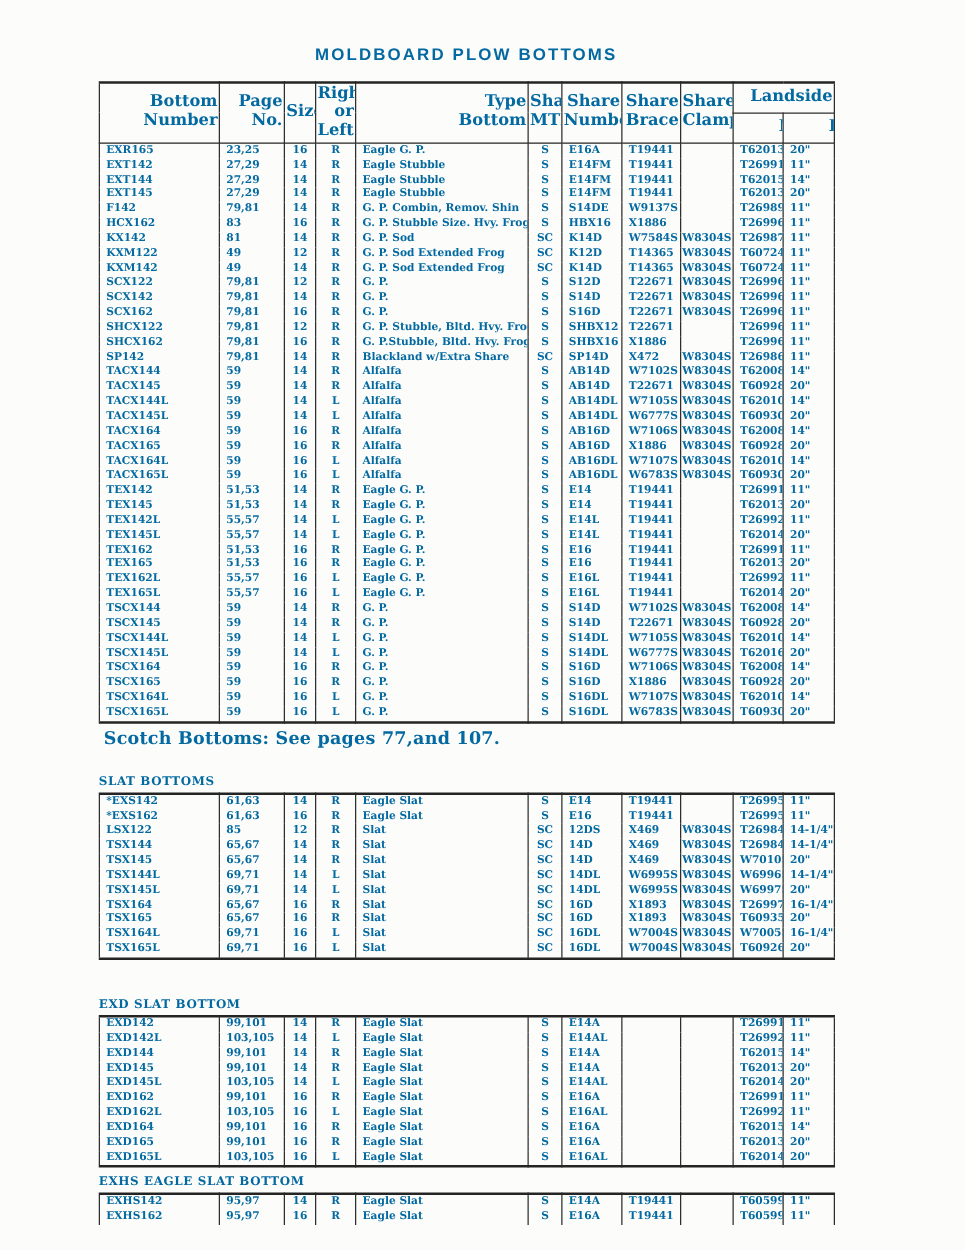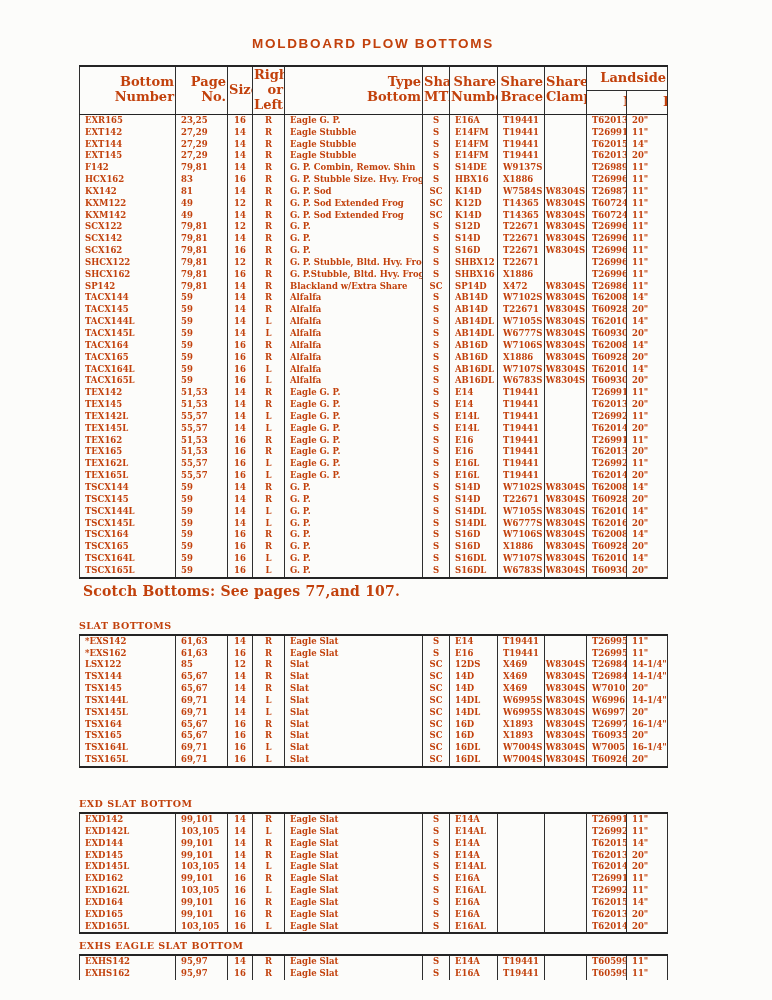--- a/index.html
+++ b/index.html
@@ -1,20 +1,20 @@
 <!DOCTYPE html>
 <html><head>
 <meta charset="utf-8">
 <style>
   html,body{margin:0;padding:0;background:#fcfcfa;}
   .page{
     position:relative;
     width:772px;height:1000px;
     background:#fcfcfa;
-    color:#c2410c;
+    color:#0369a1;
     font-family:"DejaVu Serif", serif;
     overflow:hidden;
   }
   .main-title{
     font-family:"Liberation Sans", sans-serif;
     font-weight:bold;
     font-size:13.5px;
     letter-spacing:1.7px;
     text-align:center;
     width:588px;

